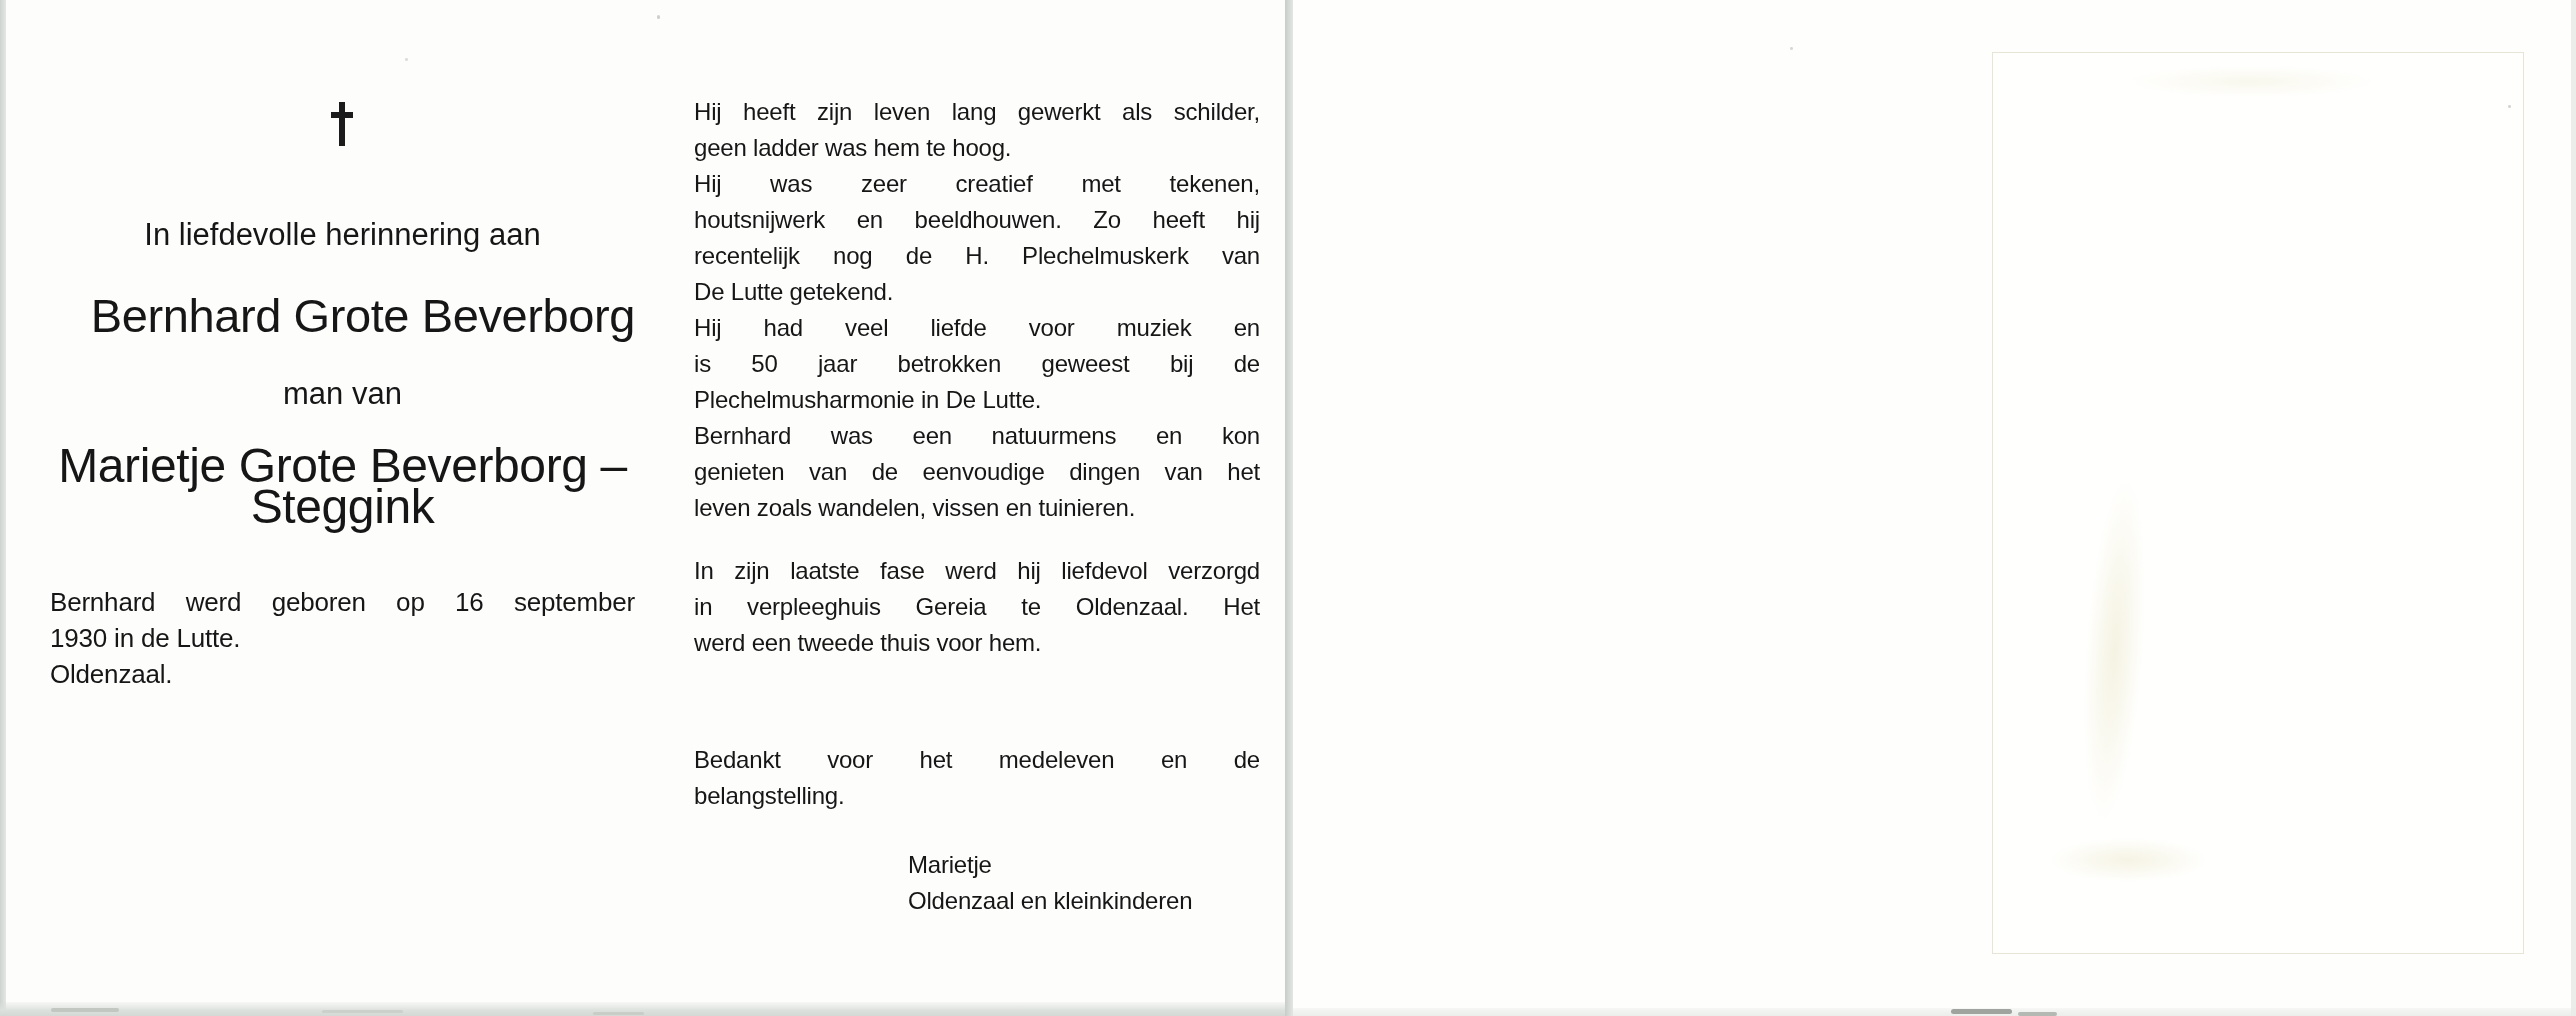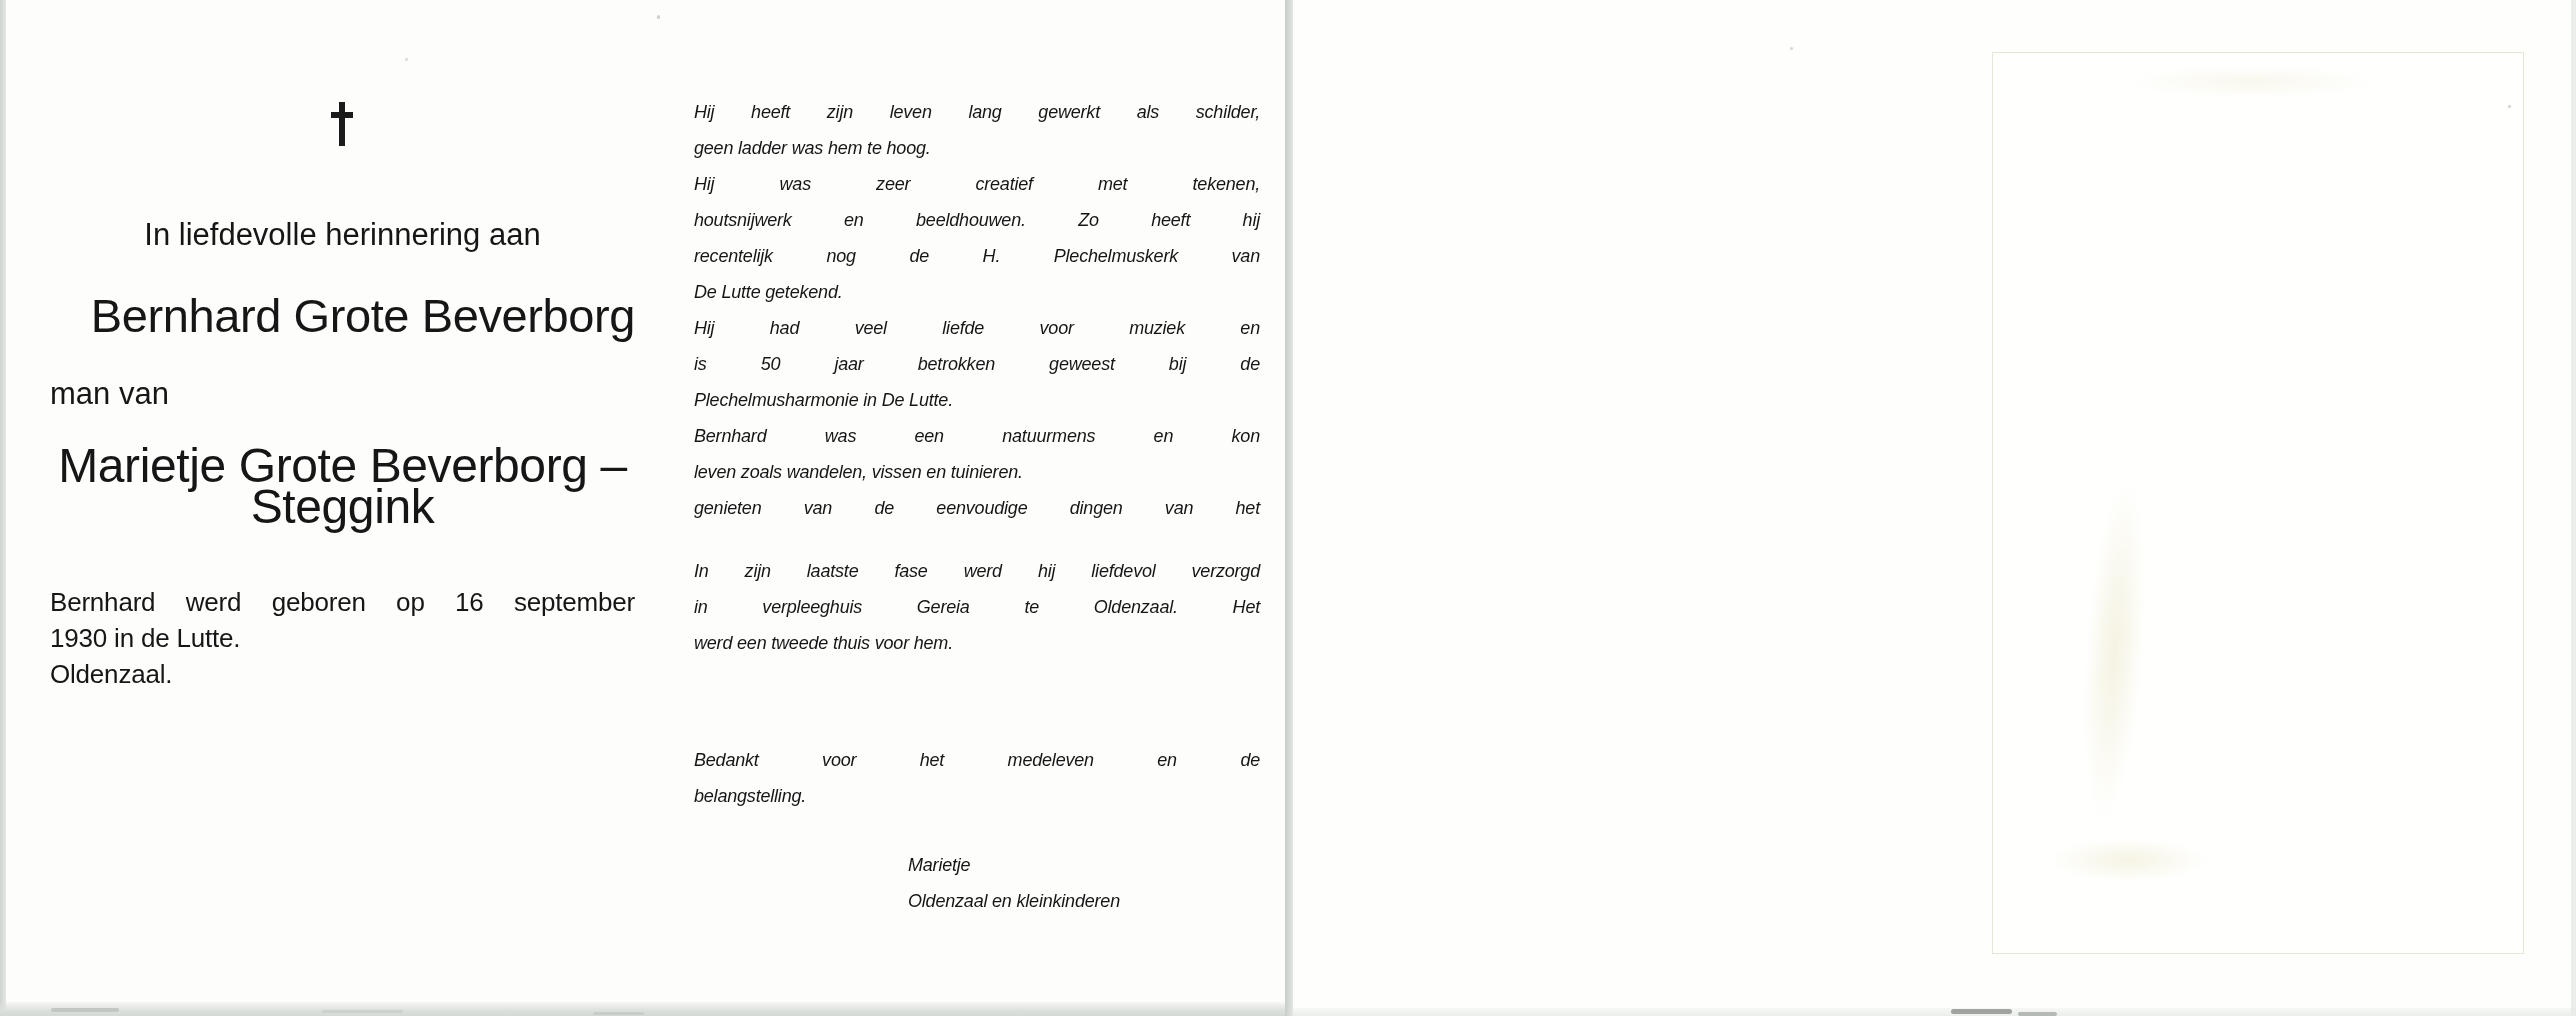--- a/index.html
+++ b/index.html
@@ -42,27 +42,27 @@
   .left-col{position:absolute;left:44px;top:0;width:585px;height:1017px;}
   .left-col > div{position:absolute;width:100%;}
 
   .cross-wrap{top:102px;display:flex;justify-content:center;}
   .cross{position:relative;width:24px;height:44px;}
   .cross .v{position:absolute;left:8.5px;top:0;width:6px;height:44px;background:#1b1b1b;}
   .cross .h{position:absolute;left:0.8px;top:10.2px;width:22px;height:6px;background:#1b1b1b;}
 
   .intro{top:216px;text-align:center;font-size:31px;line-height:37px;}
   .name{top:290px;text-align:right;font-size:47px;line-height:51px;letter-spacing:-0.4px;}
-  .relation{top:375px;font-size:31px;line-height:37px;}
+  .relation{top:375px;text-align:center;font-size:31px;line-height:37px;}
   .spouse{top:445px;text-align:center;font-size:48px;line-height:41px;letter-spacing:-0.4px;}
   .birthdeath{top:584px;font-size:26px;line-height:36px;letter-spacing:-0.2px;}
 
   
   .mid-col{position:absolute;left:688px;top:0;width:566px;height:910px;
-    font-size:18px;line-height:36px;letter-spacing:-0.2px;font-style:italic;}
+    font-size:24px;line-height:36px;letter-spacing:-0.2px;}
   .mid-col > div{position:absolute;width:100%;}
   .bio{top:94px;}
   .care{top:553px;}
   .thanks{top:742px;}
   .signature{top:847px;padding-left:214px;box-sizing:border-box;}
 
   .para{margin:0;}
   .line{text-align:left;}
   .line.just{text-align:justify;text-align-last:justify;}
 
@@ -118,22 +118,22 @@
             <div class="line just">recentelijk nog de H. Plechelmuskerk van</div>
             <div class="line">De Lutte getekend.</div>
           </div>
           <div class="para">
             <div class="line just">Hij had veel liefde voor muziek en</div>
             <div class="line just">is 50 jaar betrokken geweest bij de</div>
             <div class="line">Plechelmusharmonie in De Lutte.</div>
           </div>
           <div class="para">
             <div class="line just">Bernhard was een natuurmens en kon</div>
+            <div class="line just">genieten van de eenvoudige dingen van het</div>
             <div class="line">leven zoals wandelen, vissen en tuinieren.</div>
-            <div class="line just">genieten van de eenvoudige dingen van het</div>
           </div>
         </div>
       <div class="care">
           <div class="para">
             <div class="line just">In zijn laatste fase werd hij liefdevol verzorgd</div>
             <div class="line just">in verpleeghuis Gereia te Oldenzaal. Het</div>
             <div class="line">werd een tweede thuis voor hem.</div>
           </div>
         </div>
       <div class="thanks">

